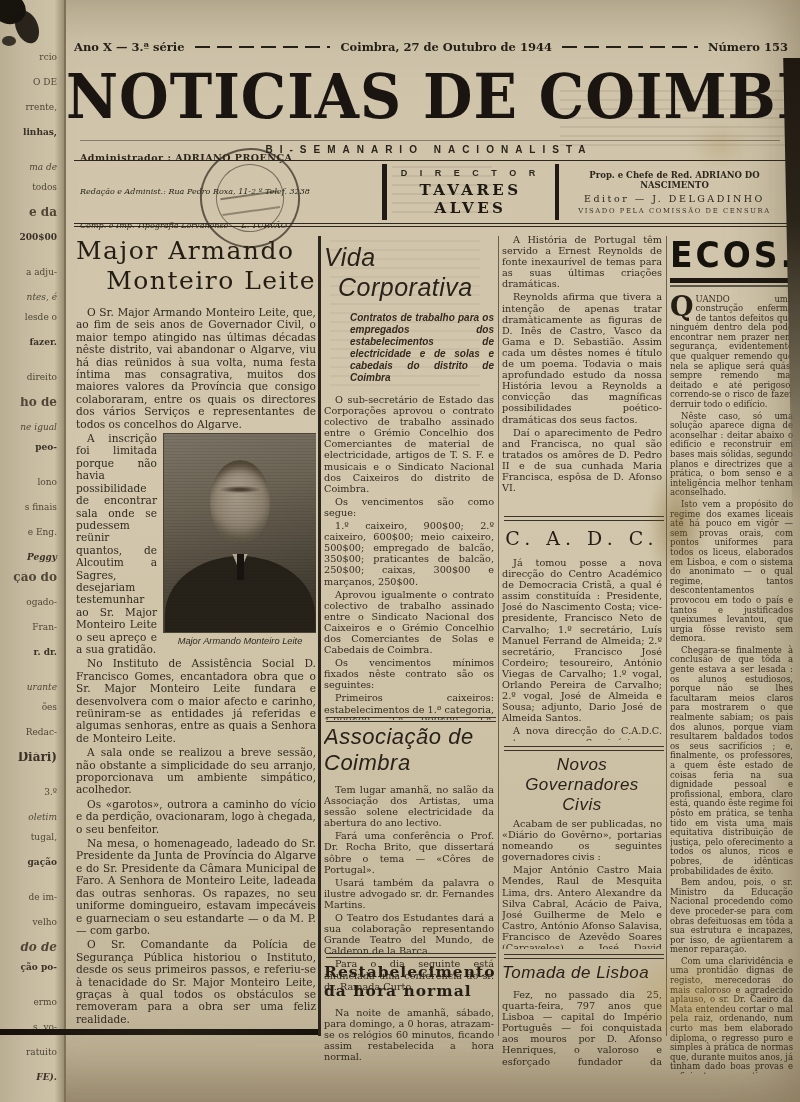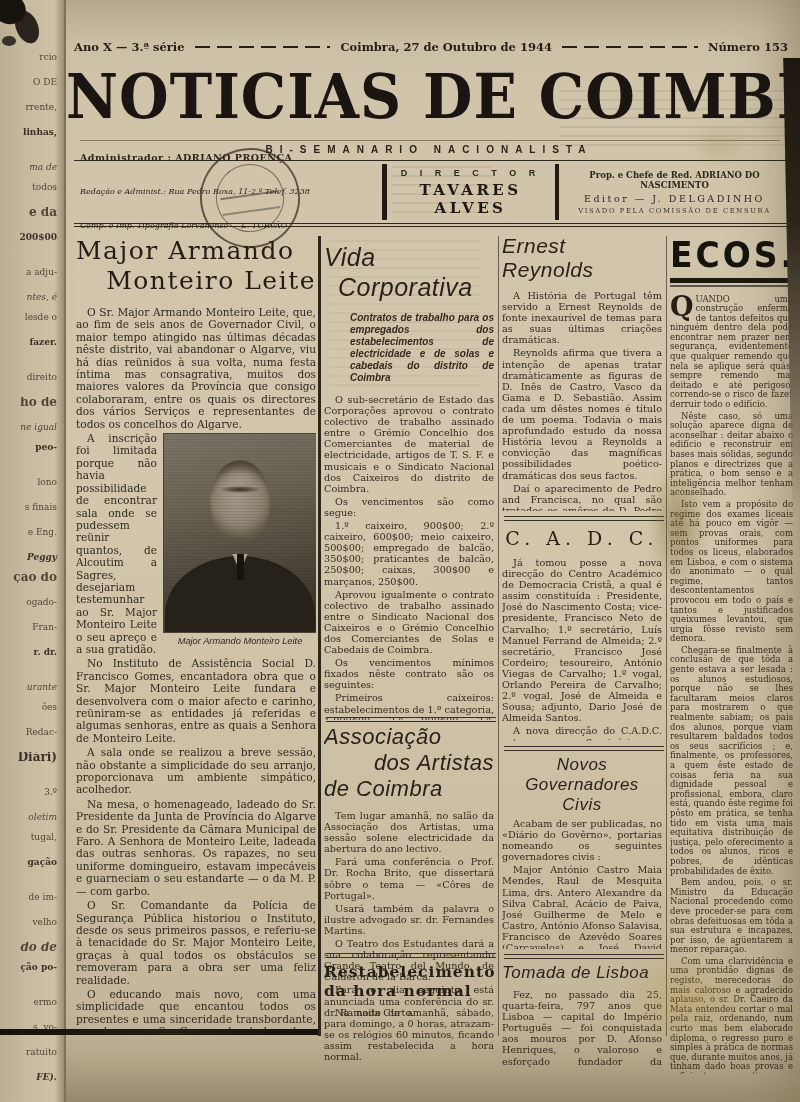--- a/index.html
+++ b/index.html
@@ -230,20 +230,21 @@
           <div class="collar"></div>
           <div class="tie"></div>
         </div>
         <div id="photo-caption">Major Armando Monteiro Leite</div>
       </div>
       <p>A inscrição foi limitada porque não havia possibilidade de encontrar sala onde se pudessem reünir quantos, de Alcoutim a Sagres, desejariam testemunhar ao Sr. Major Monteiro Leite o seu apreço e a sua gratidão.</p>
       <p>No Instituto de Assistência Social D. Francisco Gomes, encantadora obra que o Sr. Major Monteiro Leite fundara e desenvolvera com o maior afecto e carinho, reüniram-se as entidades já referidas e algumas senhoras, entre as quais a Senhora de Monteiro Leite.</p>
       <div style="clear:both;"></div>
     </div>
     <p>A sala onde se realizou a breve sessão, não obstante a simplicidade do seu arranjo, proporcionava um ambiente simpático, acolhedor.</p>
+    <p>Os «garotos», outrora a caminho do vício e da perdição, ovacionaram, logo à chegada, o seu benfeitor.</p>
     <p>Na mesa, o homenageado, ladeado do Sr. Presidente da Junta de Província do Algarve e do Sr. Presidente da Câmara Municipal de Faro. A Senhora de Monteiro Leite, ladeada das outras senhoras. Os rapazes, no seu uniforme domingueiro, estavam impecáveis e guarneciam o seu estandarte — o da M. P. — com garbo.</p>
     <p>O Sr. Comandante da Polícia de Segurança Pública historiou o Instituto, desde os seus primeiros passos, e referiu-se à tenacidade do Sr. Major Monteiro Leite, graças à qual todos os obstáculos se removeram para a obra ser uma feliz realidade.</p>
     <p>O educando mais novo, com uma simplicidade que encantou todos os presentes e uma sinceridade transbordante, agradeceu ao Sr. Governador todo o bem que êle e os seus companheiros lhe devem e entregou, rolando-lhe as lágrimas pelas faces, um lindo ramo de flôres ao fundador do Instituto e outro a sua Espôsa.</p>
 
   </div>
 
   <div class="col" id="col2">
     <div class="sect" style="top:8px;height:478px;">
       <div class="script-head vida-h">
         <span>Vida</span><br>
@@ -254,42 +255,40 @@
       <p>Os vencimentos são como segue:</p>
       <p>1.º caixeiro, 900$00; 2.º caixeiro, 600$00; meio caixeiro, 500$00; empregado de balcão, 350$00; praticantes de balcão, 250$00; caixas, 300$00 e marçanos, 250$00.</p>
       <p>Aprovou igualmente o contrato colectivo de trabalho assinado entre o Sindicato Nacional dos Caixeiros e o Grémio Concelhio dos Comerciantes de Solas e Cabedais de Coimbra.</p>
       <p>Os vencimentos mínimos fixados nêste contrato são os seguintes:</p>
       <p>Primeiros caixeiros: estabelecimentos de 1.ª categoria, 1.000$00; 2.ª, 900$00; 3.ª, 800$00; 2.ºs caixeiros, respectivamente, 900$00, 700$00 e 600$00; meio caixeiro, 650$00, 550$00 e 400$00; empregados de balcão, 500$00, 400$00 e 300$00; praticantes de balcão, 350$00, 300$00 e 250$00; caixas, 300$00, 250$00 e 200$00; marçanos, 250$00, 200$00 e 150$00.</p>
     </div>
     <hr class="dsep" style="position:absolute;top:478px;left:0;width:100%;">
     <div class="sect" style="top:486px;height:460px;">
       <div class="script-head assoc-h">
         <span>Associação</span>
-        <span class="l2">dos Artistas</span>
         <span>de Coimbra</span>
       </div>
       <p>Tem lugar amanhã, no salão da Associação dos Artistas, uma sessão solene electricidade da abertura do ano lectivo.</p>
       <p>Fará uma conferência o Prof. Dr. Rocha Brito, que dissertará sôbre o tema — «Côres de Portugal».</p>
       <p>Usará também da palavra o ilustre advogado sr. dr. Fernandes Martins.</p>
       <p>O Teatro dos Estudantes dará a sua colaboração representando Grande Teatro del Mundo, de Calderon de la Barca.</p>
       <p>Para o dia seguinte está anunciada uma conferência do sr. dr. Ramada Curto.</p>
     </div>
     <hr class="dsep" style="position:absolute;top:714px;left:0;width:100%;">
     <div class="sect" style="top:722px;height:108px;">
       <div class="hora-h">
         <span>Restabelecimento</span><br>
         <span>da hora normal</span>
       </div>
       <p>Na noite de amanhã, sábado, para domingo, a 0 horas, atrazam-se os relógios 60 minutos, ficando assim restabelecida a hora normal.</p>
     </div>
   </div>
 
   <div class="col" id="col3">
     <div class="sect" style="top:0;height:277px;">
-      <div class="script-head rey-h">Ernest Reynolds</div>
       <p>A História de Portugal têm servido a Ernest Reynolds de fonte inexaurível de temas para as suas últimas criações dramáticas.</p>
       <p>Reynolds afirma que tivera a intenção de apenas tratar dramàticamente as figuras de D. Inês de Castro, Vasco da Gama e D. Sebastião. Assim cada um dêstes nomes é título de um poema. Todavia o mais aprofundado estudo da nossa História levou a Reynolds a convicção das magníficas possibilidades poético-dramáticas dos seus factos.</p>
       <p>Daí o aparecimento de Pedro and Francisca, no qual são tratados os amôres de D. Pedro II e de sua cunhada Maria Francisca, espôsa de D. Afonso VI.</p>
 
     </div>
     <hr class="dsep" style="position:absolute;top:277px;left:0;width:100%;">
     <div class="sect" style="top:285px;height:222px;">
       <div class="cadc-h">C. A. D. C.</div>
       <p>Já tomou posse a nova direcção do Centro Académico de Democracia Cristã, a qual é assim constituída : Presidente, José do Nascimento Costa; vice-presidente, Francisco Neto de Carvalho; 1.º secretário, Luís Manuel Ferrand de Almeida; 2.º secretário, Francisco José Cordeiro; tesoureiro, António Viegas de Carvalho; 1.º vogal, Orlando Pereira de Carvalho; 2.º vogal, José de Almeida e Sousa; adjunto, Dario José de Almeida Santos.</p>
       <p>A nova direcção do C.A.D.C. esteve no Seminário a apresentar cumprimentos ao sr. Bispo-Conde.</p>

